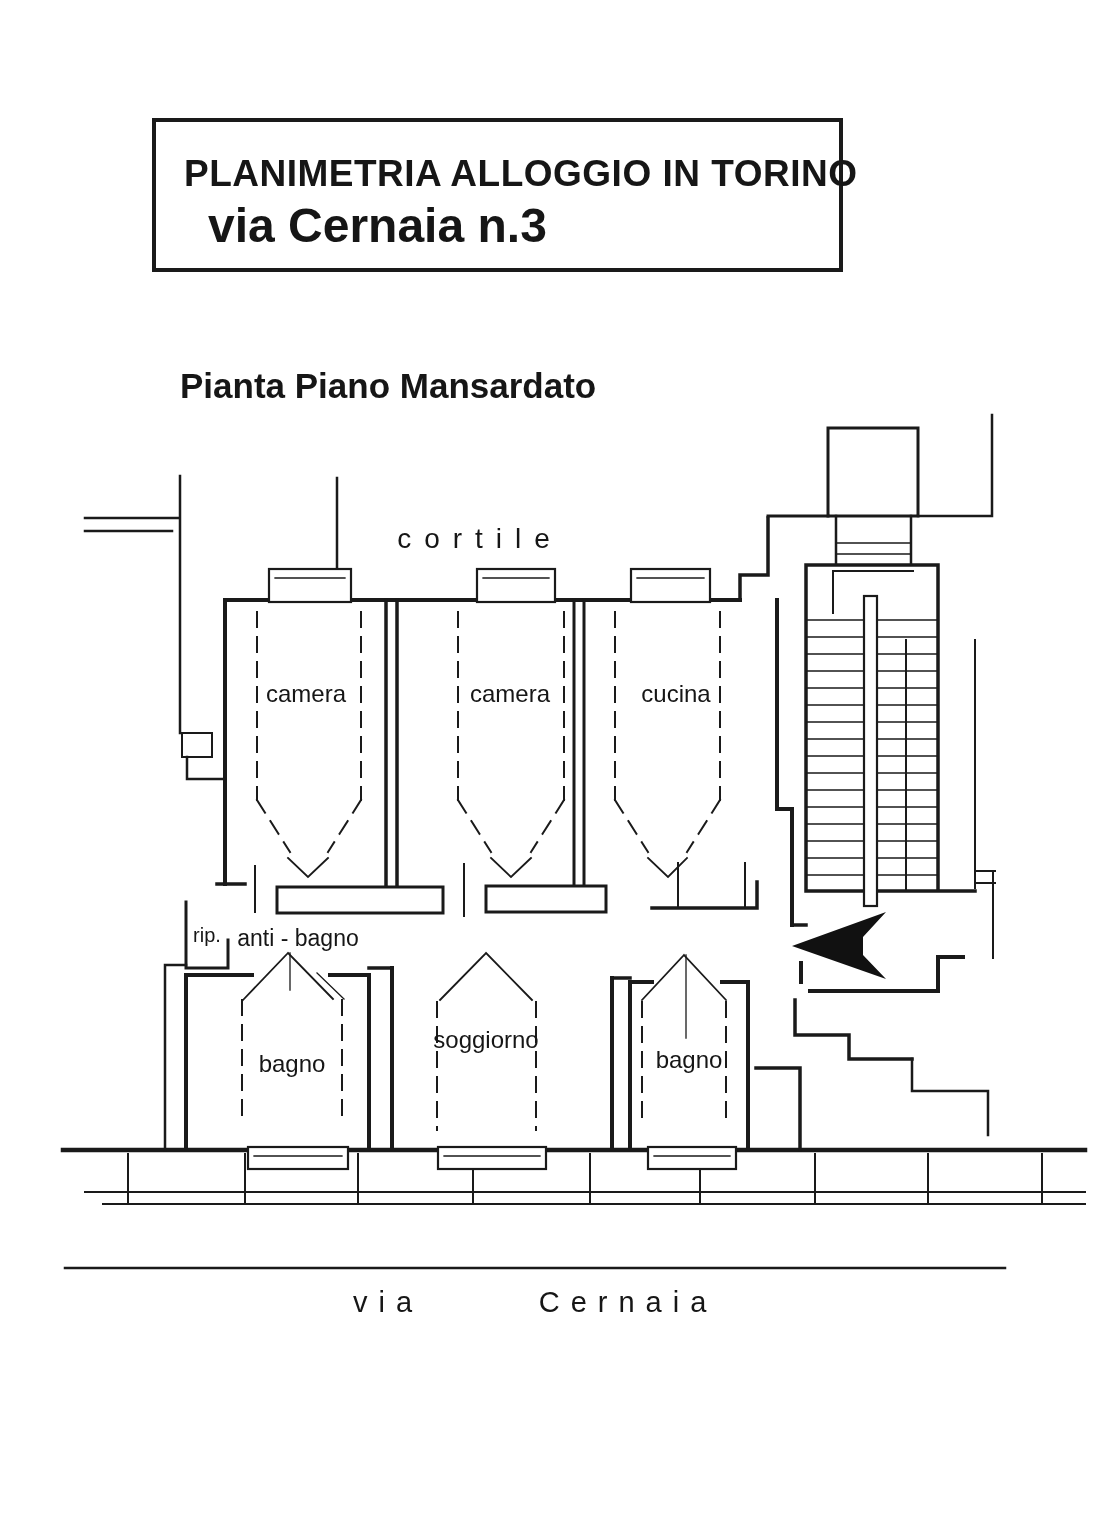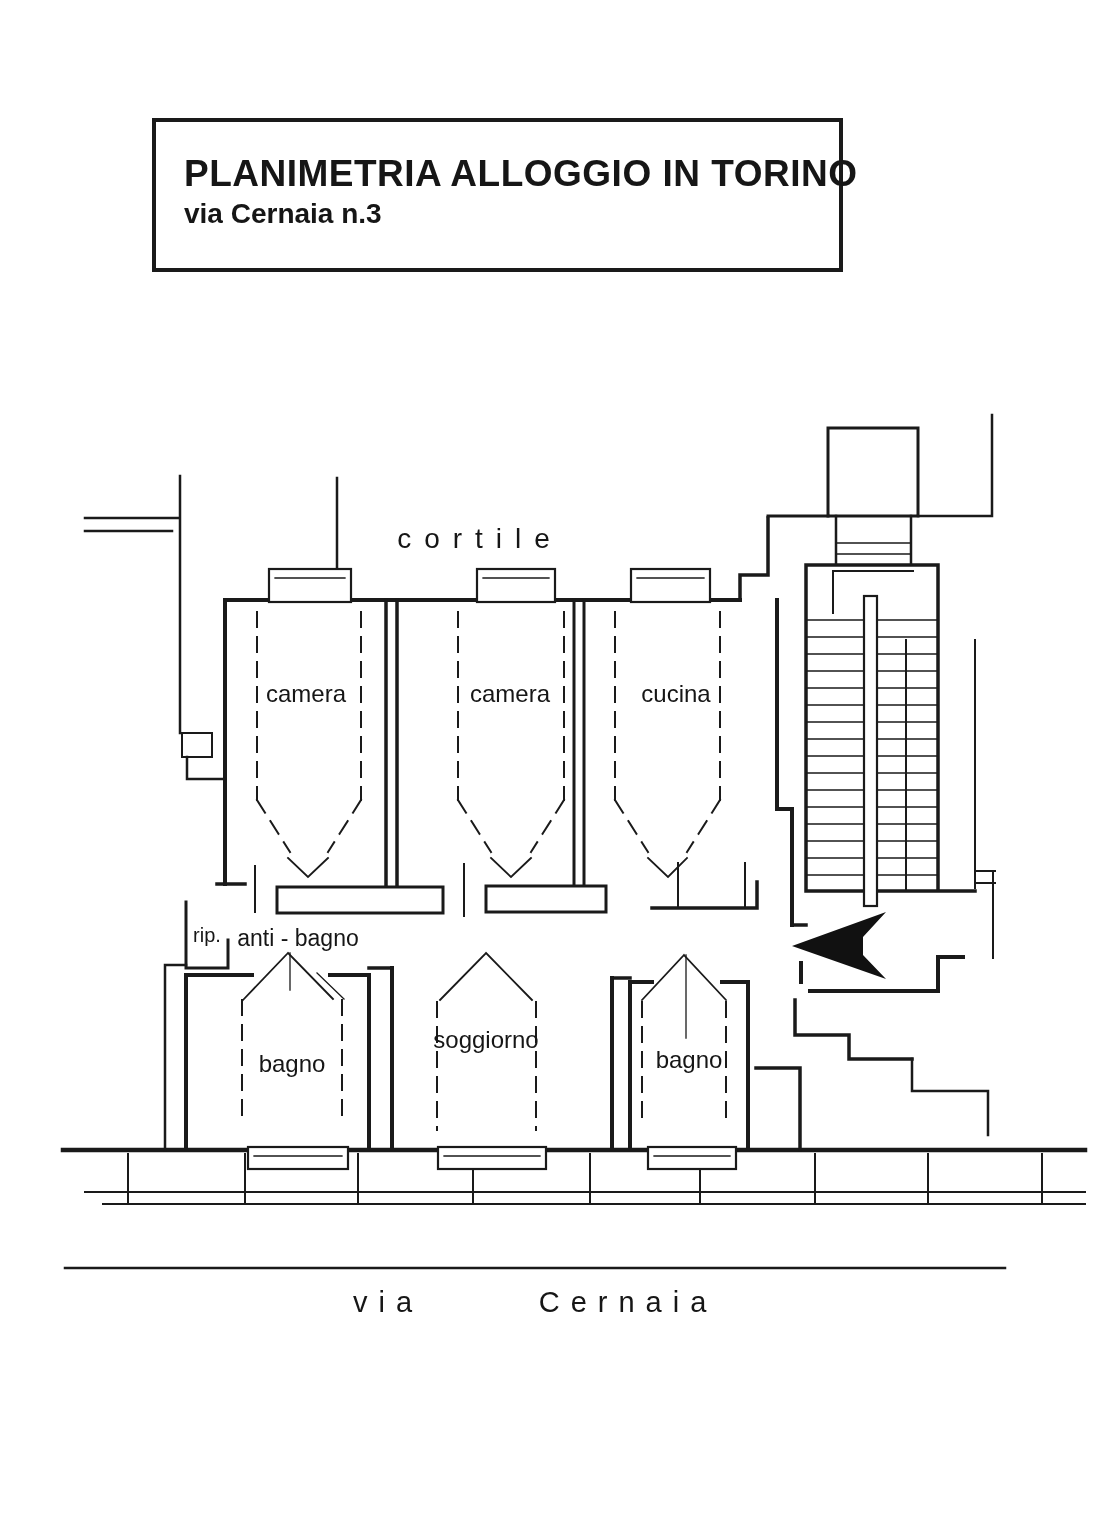--- a/index.html
+++ b/index.html
@@ -21,23 +21,24 @@
     padding:30px 0 0 28px;
   }
   .title-line1{
     font-size:37px;
     font-weight:600;
     letter-spacing:0.5px;
     line-height:1.2;
     white-space:nowrap;
   }
   .title-line2{
-    font-size:28px;
+    font-size:48px;
     font-weight:600;
     line-height:1.25;
+    margin-left:24px;
   }
   .subtitle{
     position:absolute;
     left:180px;top:366px;
     font-size:35px;
     font-weight:600;
     white-space:nowrap;
   }
   svg.plan{position:absolute;left:0;top:0;}
   .plan-label{
@@ -53,20 +54,21 @@
 </head>
 <body>
 
 <div class="page">
 
   <div class="title-box">
     <div class="title-line1">PLANIMETRIA ALLOGGIO IN TORINO</div>
     <div class="title-line2">via Cernaia n.3</div>
   </div>
 
+  <div class="subtitle">Pianta Piano Mansardato</div>
 
   <svg class="plan" width="1093" height="1536" viewBox="0 0 1093 1536">
 
     <g stroke="#1a1a1a" fill="none" stroke-linecap="square">
 
       <path stroke-width="4.5" d="M63 1150 H1085"></path>
       <path stroke-width="4" d="M225 600 H740 M225 600 V884
         M777 600 V809 M777 809 H792 M792 809 V884 M792 884 V925
         M186 975 H252 M330 975 H369 M186 975 V1150 M369 975 V1150
         M392 968 V1150 M612 978 V1150

